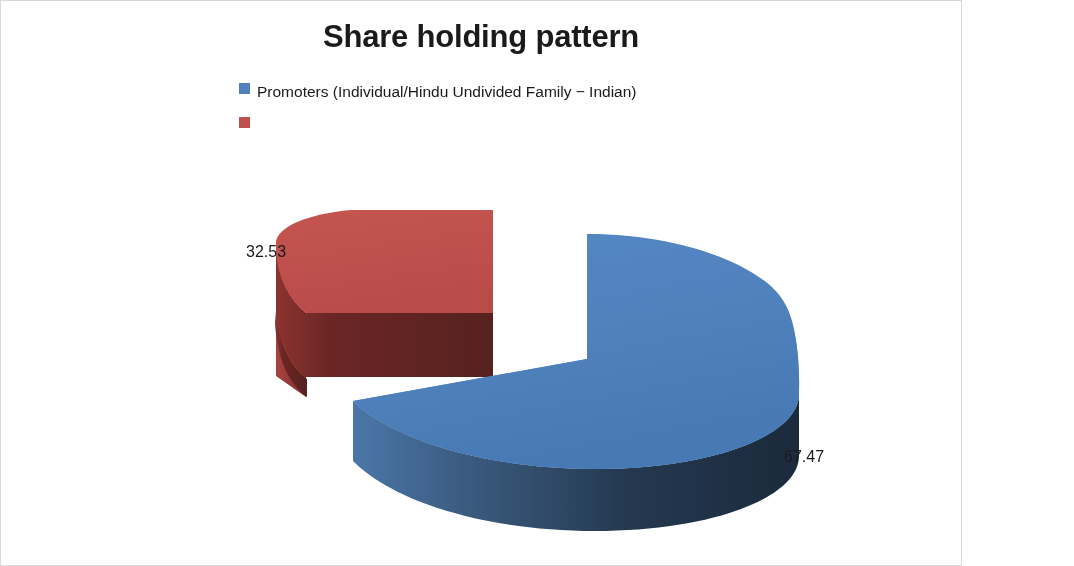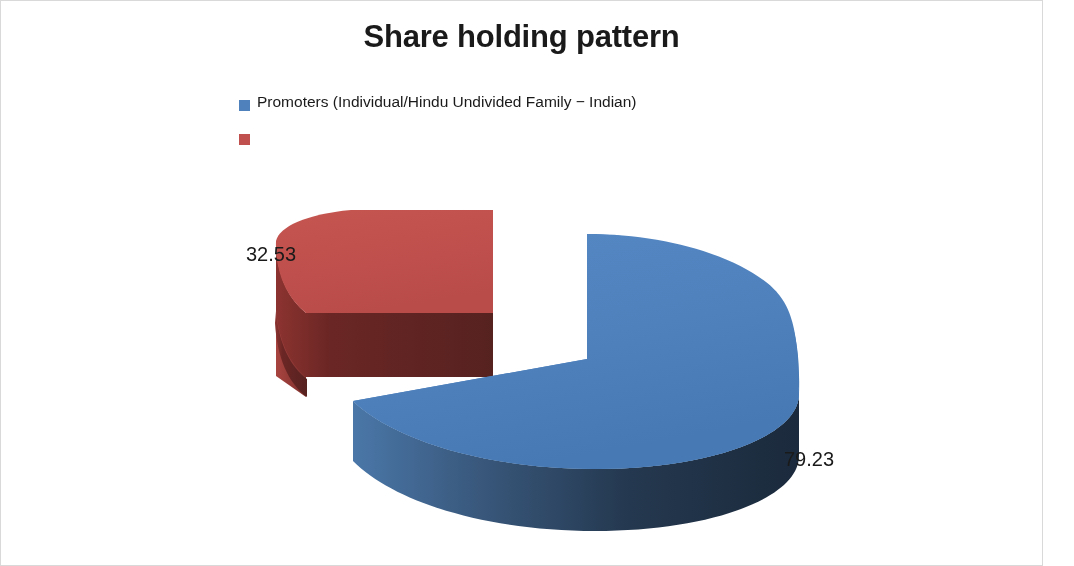--- a/index.html
+++ b/index.html
@@ -5,21 +5,21 @@
   html, body {
     margin: 0;
     padding: 0;
     background: #ffffff;
   }
   body {
     font-family: "Liberation Sans", sans-serif;
   }
   #chart-frame {
     position: relative;
-    width: 1043px;
+    width: 962px;
     height: 566px;
     background: #ffffff;
     border: 1px solid #d9d9d9;
     box-sizing: border-box;
     overflow: hidden;
   }
   #chart-title {
     position: absolute;
     top: 18px;
     left: 0;
@@ -31,21 +31,21 @@
     letter-spacing: -0.2px;
     white-space: nowrap;
   }
   #legend {
     position: absolute;
     top: 82px;
     left: 238px;
   }
   .legend-row {
     display: flex;
-    align-items: flex-end;
+    align-items: flex-start;
     height: 28px;
     margin-bottom: 6px;
   }
   .legend-swatch {
     width: 11px;
     height: 11px;
     margin-right: 7px;
     flex: 0 0 auto;
   }
   .legend-label {
@@ -55,21 +55,21 @@
   }
   #pie-area {
     position: absolute;
     top: 0;
     left: 0;
     width: 1074px;
     height: 566px;
   }
   .data-label {
     position: absolute;
-    font-size: 20px;
+    font-size: 16px;
     color: #1a1a1a;
     white-space: nowrap;
   }
   #label-red { left: 245px; top: 242px; }
   #label-blue { left: 783px; top: 447px; }
 </style>
 </head>
 <body>
 
 <div id="chart-frame">
@@ -177,15 +177,15 @@
                C 798,435 710,468 594,468
                C 490,468 395,441 352,400
                L 586,358 Z"></path>
     </g>
 
     <path fill="#ffffff" d="M 494,310 L 494,380 L 352,398 L 352,378 Z" opacity="0"></path>
   </svg>
 
   <div class="data-label" id="label-red">32.53</div>
 
-  <div class="data-label" id="label-blue">79.23</div>
+  <div class="data-label" id="label-blue">67.47</div>
 
 </div>
 
 </body></html>

